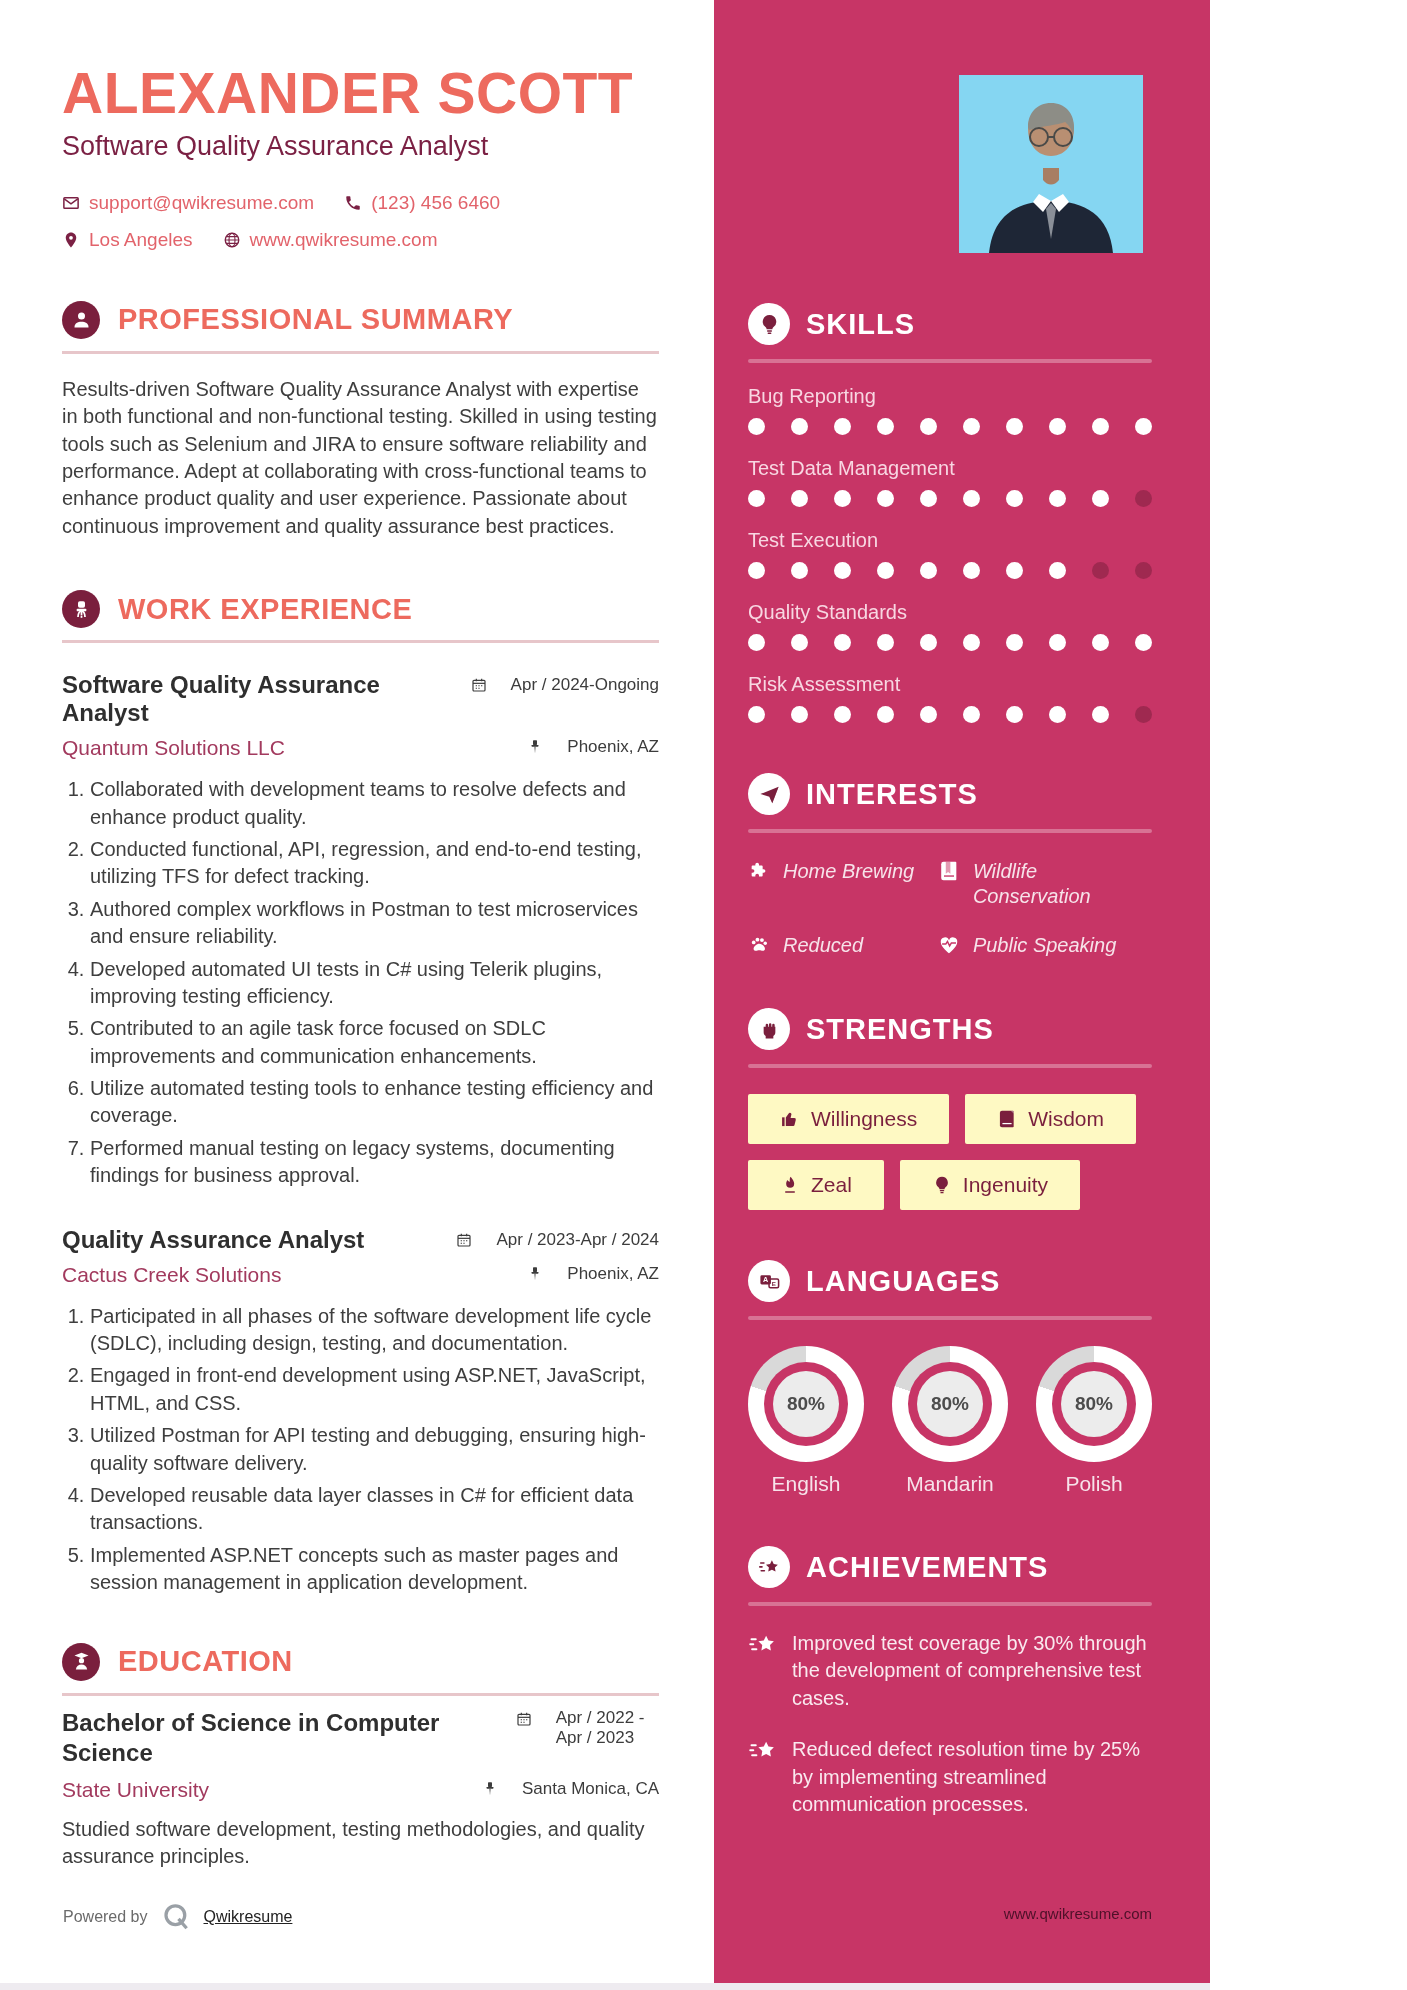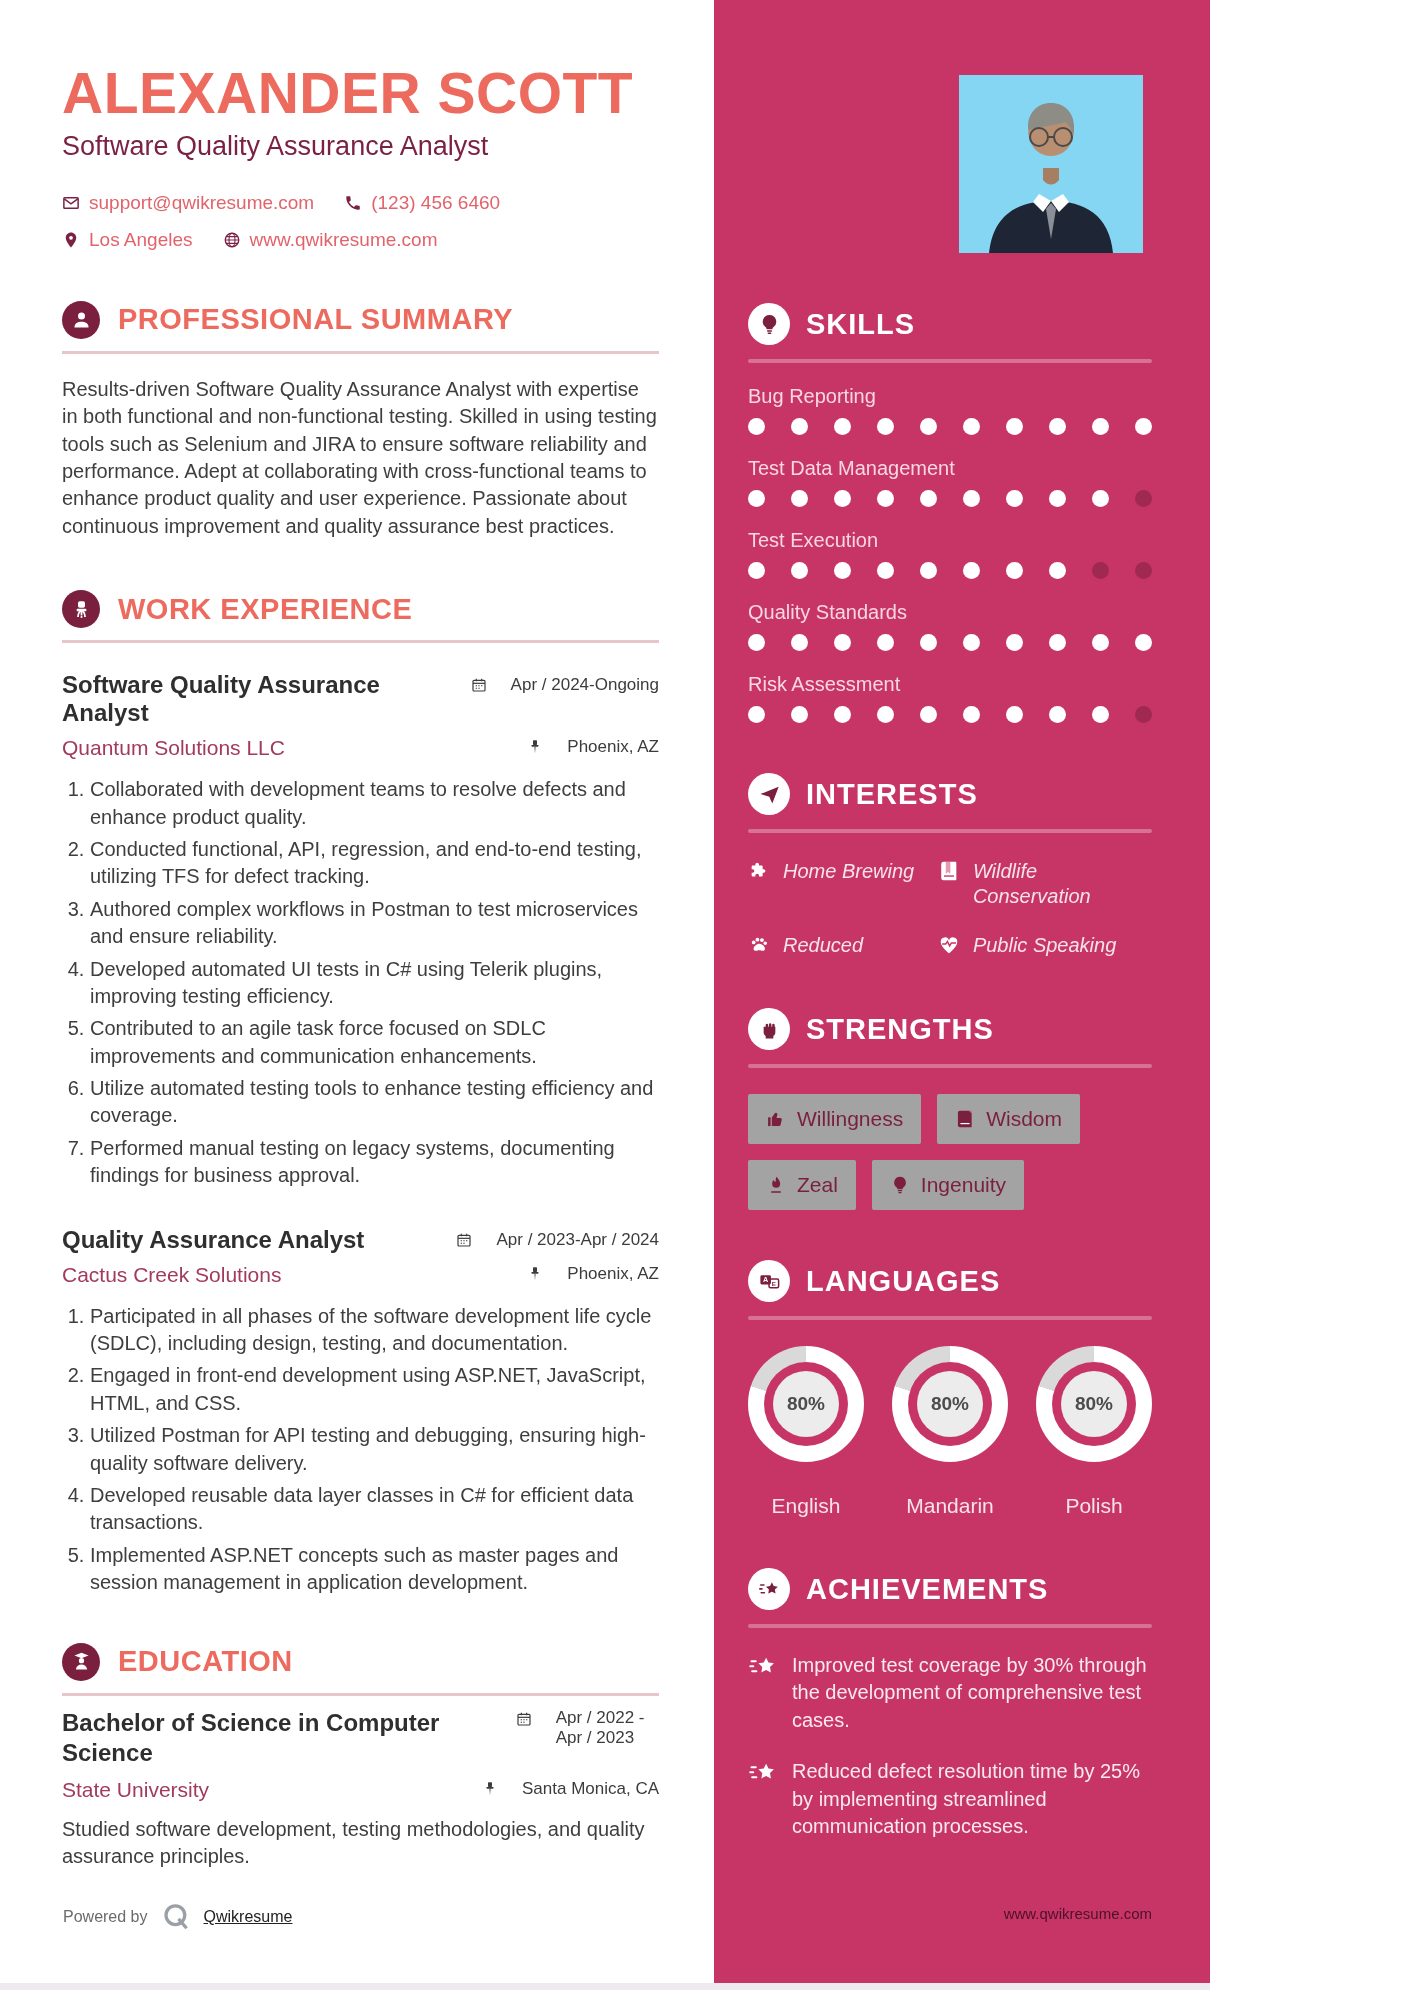--- a/index.html
+++ b/index.html
@@ -63,29 +63,29 @@
   .skill-name { font-size:20px; color:#F8D7E2; }
   .dots { display:flex; justify-content:space-between; margin-top:10px; }
   .dot { width:17px; height:17px; border-radius:50%; background:#9F2950; }
   .dot.filled { background:#ffffff; }
 
   .interests-grid { margin-top:26px; display:grid; grid-template-columns:47% 53%; row-gap:24px; }
   .interest { display:flex; gap:13px; align-items:flex-start; font-size:20px; color:#F7E3EA; line-height:1.25;font-style:italic; }
   .interest svg { width:22px; height:22px; color:#ffffff; flex:0 0 auto; margin-top:1px; }
 
   .chips { margin-top:26px; display:flex; flex-wrap:wrap; gap:16px; }
-  .chip { background:#a3a3a3; border-radius:2px; padding:13px 18px; display:inline-flex; align-items:center; gap:11px; font-size:21px; color:#7A1F3D; font-weight:500; }
+  .chip { background:#fef9c3; border-radius:2px; padding:13px 32px; display:inline-flex; align-items:center; gap:11px; font-size:21px; color:#7A1F3D; font-weight:500; }
   .chip svg { width:20px; height:20px; color:#7A1F3D; }
 
   .langs { margin-top:26px; display:flex; gap:28px; }
   .lang { display:flex; flex-direction:column; align-items:center; }
   .ring { width:116px; height:116px; border-radius:50%; display:flex; align-items:center; justify-content:center; }
   .ring-gap { width:84px; height:84px; border-radius:50%; background:#C73566; display:flex; align-items:center; justify-content:center; }
   .ring-inner { width:66px; height:66px; border-radius:50%; background:#ECECEC; display:flex; align-items:center; justify-content:center; font-size:19px; font-weight:700; color:#4C4C4C; }
-  .lang-label { margin-top:32px; font-size:21px; color:#F7E3EA; }
+  .lang-label { margin-top:10px; font-size:21px; color:#F7E3EA; }
 
   .ach-item { display:flex; gap:14px; margin-top:24px; align-items:flex-start; }
   .ach-item svg { width:30px; height:30px; color:#ffffff; flex:0 0 auto; }
   .ach-text { font-size:20px; color:#FAE9EF; line-height:1.37; }
 
   .sb-url { position:absolute; right:58px; bottom:68px; font-size:15px; color:#4E1029; font-weight:500; }
 
   .bottom-strip { position:absolute; left:0; bottom:0; width:100%; height:7px; background:#EEEBF0; }
 </style>
 </head>

